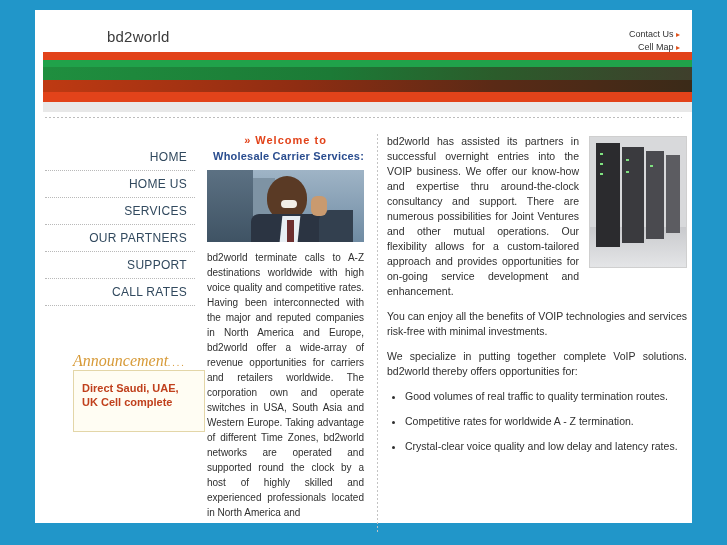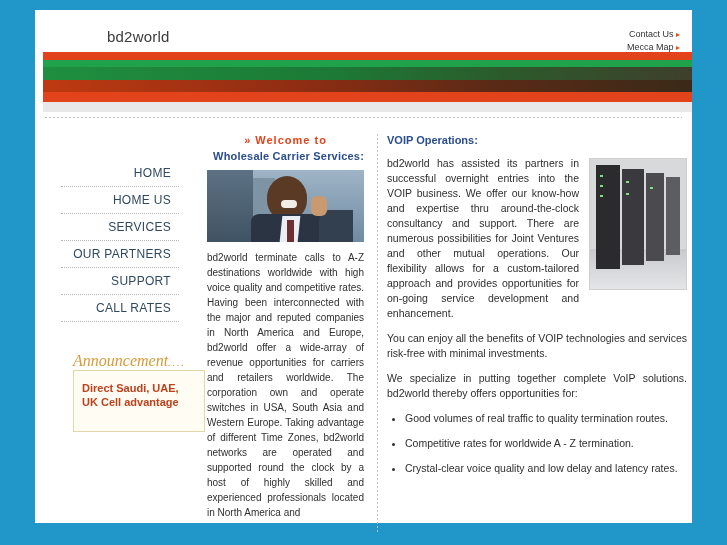--- a/index.html
+++ b/index.html
@@ -55,21 +55,21 @@
   .dotrow:after{
     content:"";position:absolute;left:10px;right:10px;top:5px;height:1px;
     background-image:repeating-linear-gradient(90deg,#bdbdbd 0 2px,transparent 2px 4px);
   }
   
   .content{position:relative;height:415px;}
   
   .nav{
     position:absolute;left:10px;top:20px;width:150px;
   }
-  .nav ul{list-style:none;margin:16px;padding:0;}
+  .nav ul{list-style:none;margin:0;padding:0;}
   .nav li{
     text-align:right;
     padding:6px 8px 6px 0;
     border-bottom:1px dotted #b9b9b9;
   }
   .nav li a{
     color:#31495e;text-decoration:none;font-size:12px;letter-spacing:.3px;
   }
   
   .announce-title{
@@ -154,21 +154,21 @@
 </style>
 </head>
 <body>
 
 <div class="page">
 
   <div class="header">
     <div class="logo">bd2world</div>
     <div class="toplinks">
       <a href="#"><span>Contact Us</span> <span class="arrow">▸</span></a>
-      <a href="#"><span>Mecca Map</span> <span class="arrow">▸</span></a>
+      <a href="#"><span>Cell Map</span> <span class="arrow">▸</span></a>
     </div>
   </div>
 
   <div class="banner">
     <div class="band b1"></div>
     <div class="band b2"></div>
     <div class="band b3"></div>
     <div class="band b4"></div>
     <div class="band b5"></div>
     <div class="band b6"></div>
@@ -185,21 +185,21 @@
         <li><a href="#">HOME US</a></li>
         <li><a href="#">SERVICES</a></li>
         <li><a href="#">OUR PARTNERS</a></li>
         <li><a href="#">SUPPORT</a></li>
         <li><a href="#">CALL RATES</a></li>
       </ul>
     </div>
 
     <div class="announce-title"><span>Announcement</span><span class="dots">....</span></div>
     <div class="announce">
-      <h4>Direct Saudi, UAE, UK Cell advantage</h4>
+      <h4>Direct Saudi, UAE, UK Cell complete</h4>
     </div>
 
     <div class="col-mid">
       <div class="welcome">» Welcome to</div>
       <div class="mid-title">Wholesale Carrier Services:</div>
       <div class="photo">
         <div class="sky"></div>
         <div class="bldg"></div>
         <div class="bldg2"></div>
         <div class="face"></div>
@@ -209,21 +209,20 @@
         <div class="tie"></div>
         <div class="arm"></div>
         <div class="hand"></div>
       </div>
       <div class="mid-body">bd2world terminate calls to A-Z destinations worldwide with high voice quality and competitive rates. Having been interconnected with the major and reputed companies in North America and Europe, bd2world offer a wide-array of revenue opportunities for carriers and retailers worldwide. The corporation own and operate switches in USA, South Asia and Western Europe. Taking advantage of different Time Zones, bd2world networks are operated and supported round the clock by a host of highly skilled and experienced professionals located in North America and</div>
     </div>
 
     <div class="vdiv"></div>
 
     <div class="col-right">
-      <div class="right-title">VOIP Operations:</div>
 
       <div class="rack">
         <div class="floor"></div>
         <div class="r1"></div>
         <div class="r2"></div>
         <div class="r3"></div>
         <div class="r4"></div>
         <div class="led" style="left:10px;top:16px"></div>
         <div class="led" style="left:10px;top:26px"></div>
         <div class="led" style="left:10px;top:36px"></div>

